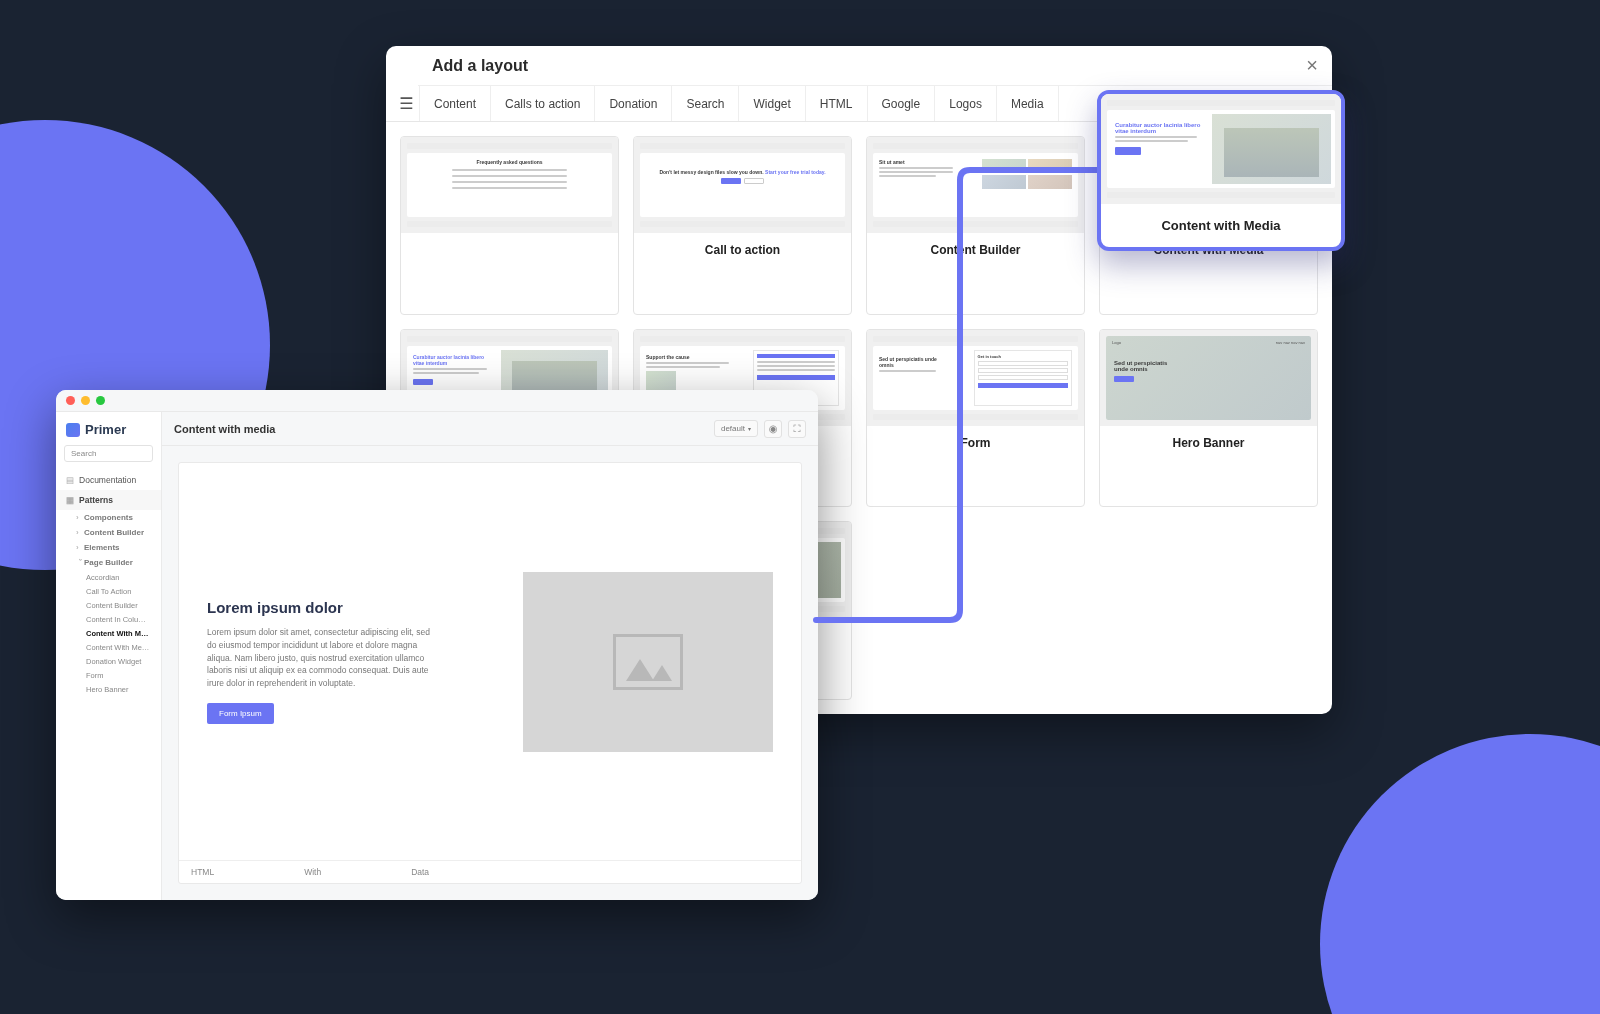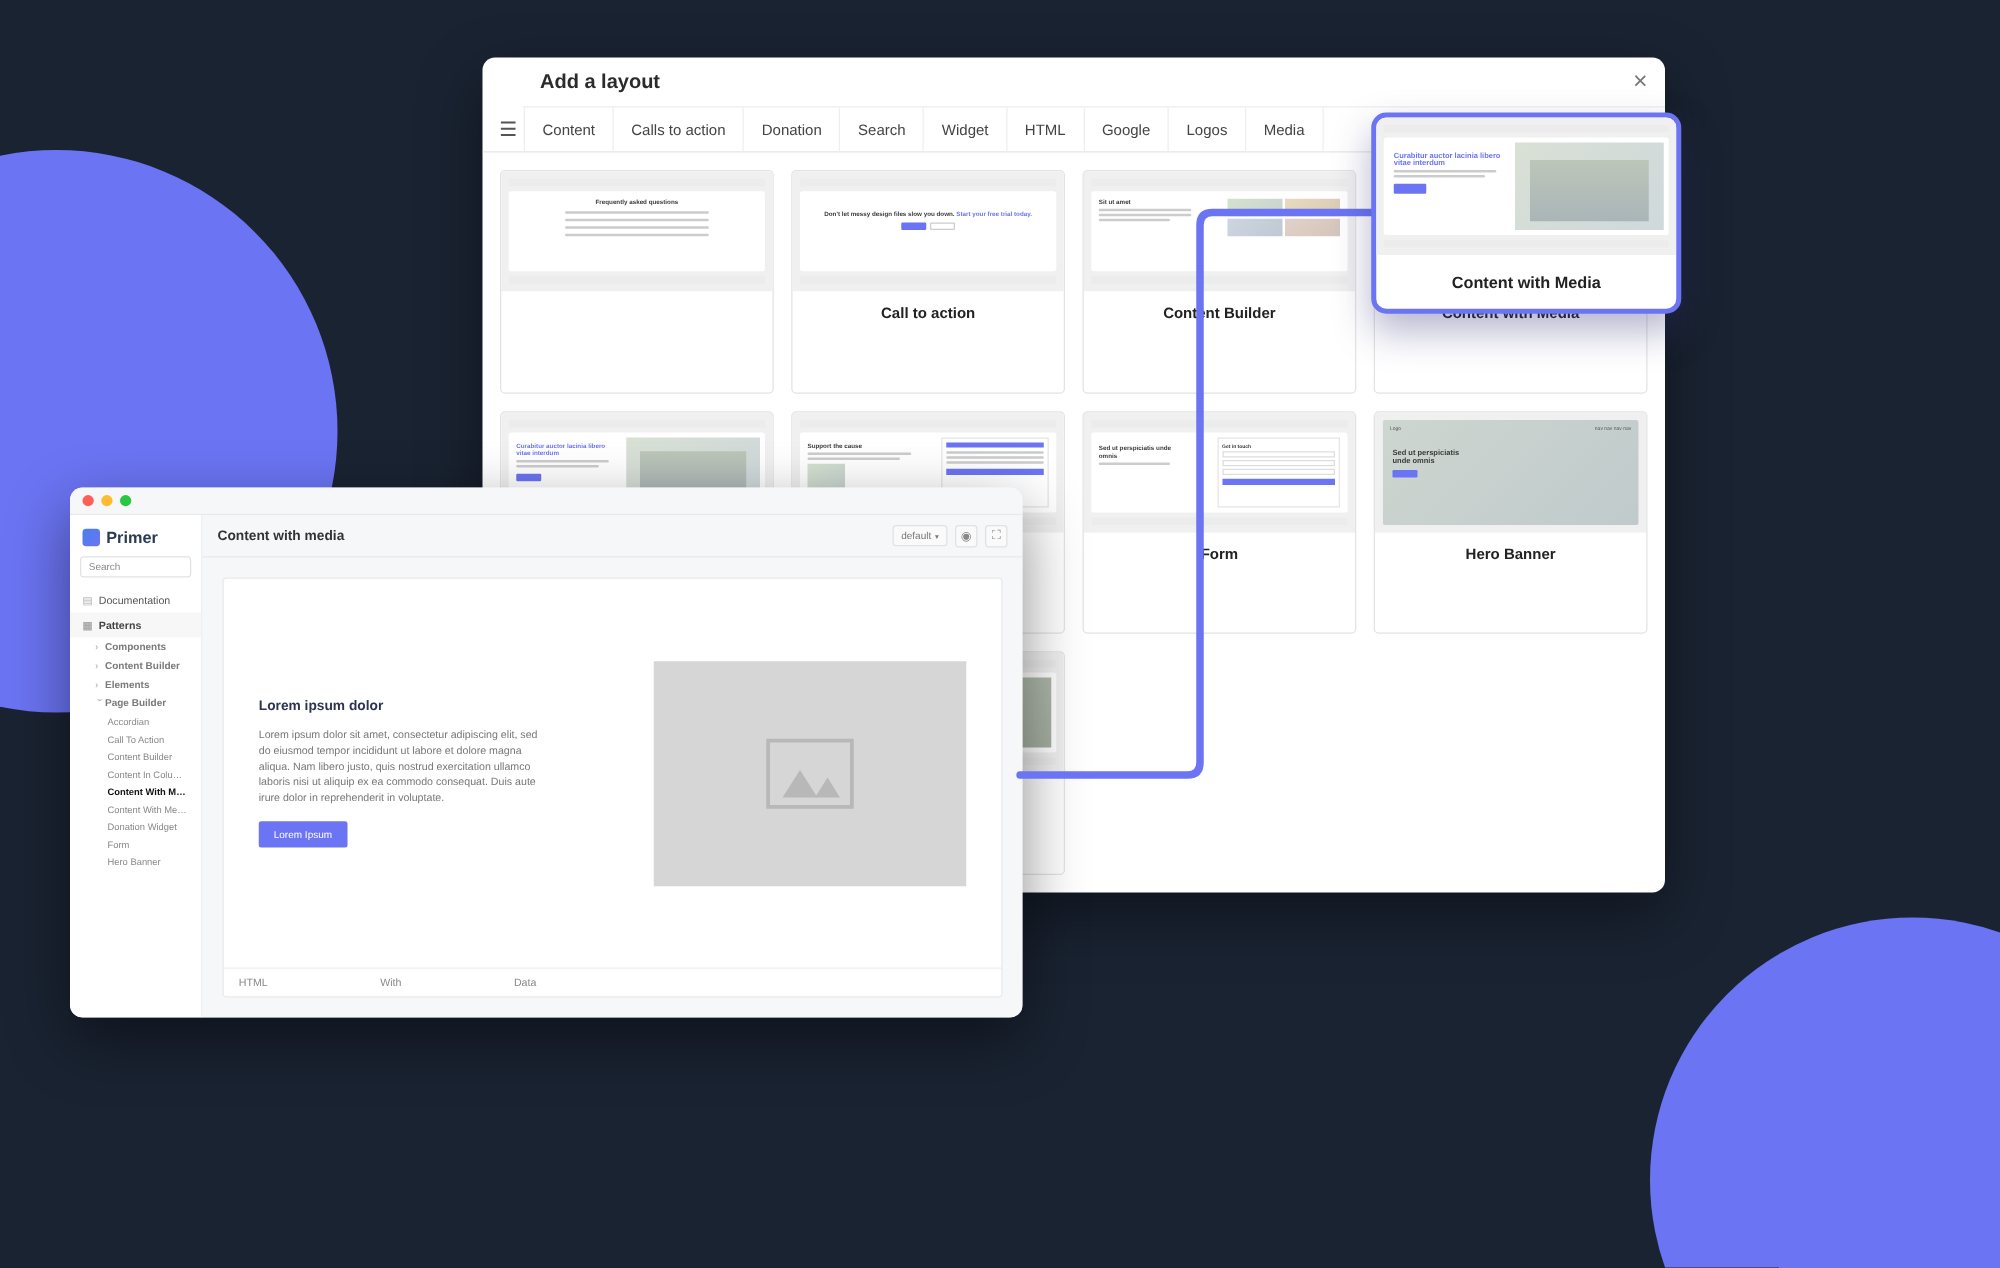--- a/index.html
+++ b/index.html
@@ -145,21 +145,21 @@
   }
   .popout .layout-thumb { height: 110px; }
   .popout .layout-label { font-size: 13px; padding: 14px 6px; }
 
   
   .primer {
     position: absolute;
     left: 56px;
     top: 390px;
     width: 762px;
-    height: 424px;
+    height: 510px;
     background: #f6f7f8;
     border-radius: 10px;
     box-shadow: 0 18px 50px rgba(0,0,0,.45);
     overflow: hidden;
     z-index: 2;
   }
   .primer-chrome {
     height: 22px;
     background: #f6f7f8;
     display: flex;
@@ -261,21 +261,21 @@
     flex-direction: column;
   }
   .pattern-preview {
     flex: 1;
     padding: 30px 28px;
     display: flex;
     gap: 30px;
     align-items: center;
   }
   .pv-text { flex: 1; }
-  .pv-heading { font-size: 11px; font-weight: 700; color: #2c3550; margin-bottom: 10px; }
+  .pv-heading { font-size: 15px; font-weight: 700; color: #2c3550; margin-bottom: 10px; }
   .pv-body { font-size: 8.5px; color: #777; line-height: 1.5; margin-bottom: 12px; max-width: 230px; }
   .pv-btn {
     display: inline-block;
     background: #6b74f3; color: #fff;
     font-size: 8px; padding: 6px 12px;
     border-radius: 2px;
     cursor: pointer;
   }
   .pv-img {
     width: 250px; height: 180px;
@@ -598,21 +598,21 @@
           <div class="tool-icon">⛶</div>
         </div>
       </div>
 
       <div class="canvas-wrap">
         <div class="canvas">
           <div class="pattern-preview">
             <div class="pv-text">
               <div class="pv-heading">Lorem ipsum dolor</div>
               <div class="pv-body">Lorem ipsum dolor sit amet, consectetur adipiscing elit, sed do eiusmod tempor incididunt ut labore et dolore magna aliqua. Nam libero justo, quis nostrud exercitation ullamco laboris nisi ut aliquip ex ea commodo consequat. Duis aute irure dolor in reprehenderit in voluptate.</div>
-              <div class="pv-btn">Lorem Ipsum</div>
+              <div class="pv-btn">Form Ipsum</div>
             </div>
             <div class="pv-img">
               <div class="pv-img-inner"></div>
             </div>
           </div>
           <div class="canvas-tabs">
             <div class="canvas-tab">HTML</div>
             <div class="canvas-tab">With</div>
             <div class="canvas-tab">Data</div>
           </div>

